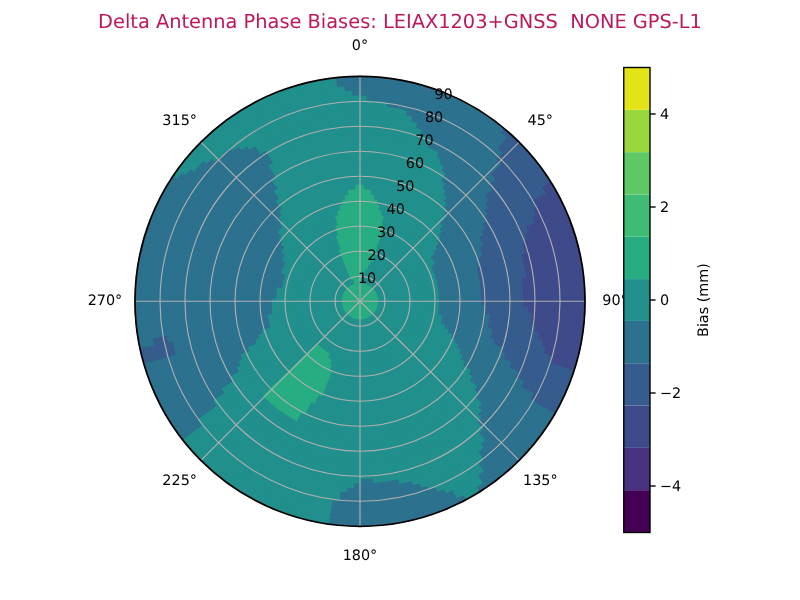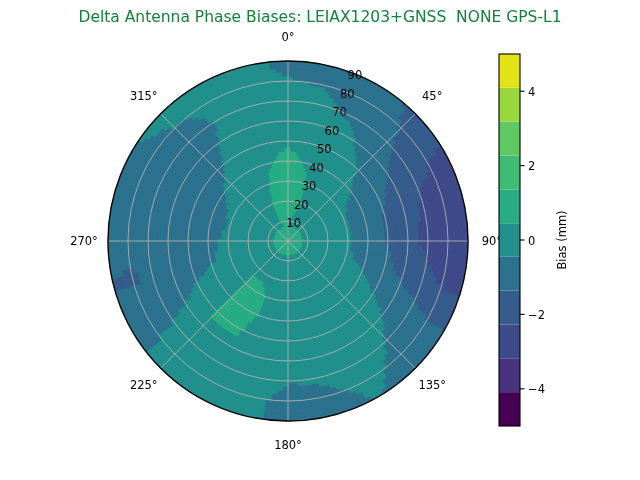--- a/index.html
+++ b/index.html
@@ -21,21 +21,21 @@
     width: 640px;
     height: 480px;
   }
   .title-text {
     position: absolute;
     left: 0;
     top: 8px;
     width: 640px;
     text-align: center;
     font-size: 15.5px;
-    color: #15803d;
+    color: #be185d;
     letter-spacing: 0px;
     white-space: pre;
   }
   .cb-title {
     position: absolute;
     font-size: 11.5px;
     color: #000000;
     transform-origin: 50% 50%;
     white-space: nowrap;
   }

